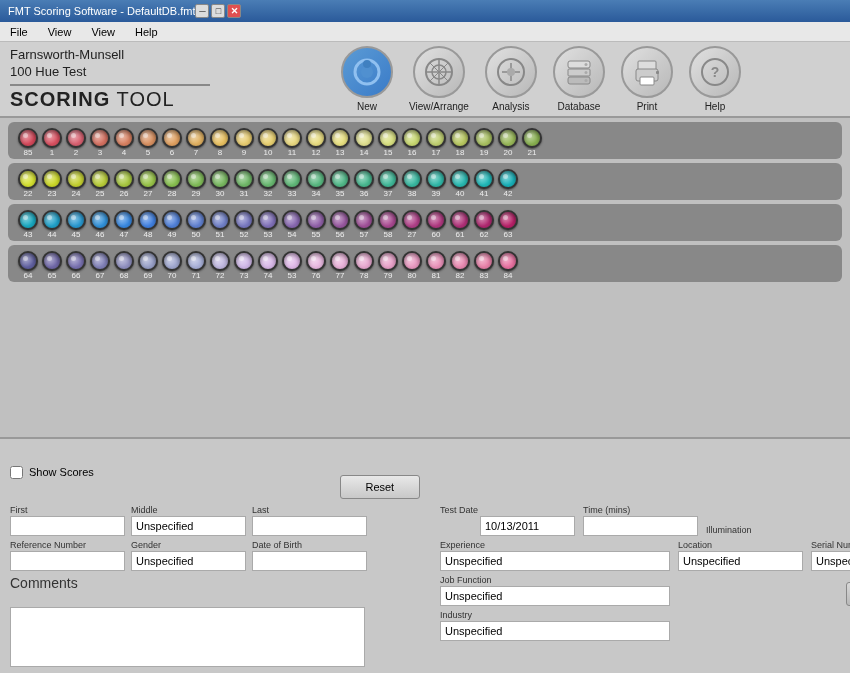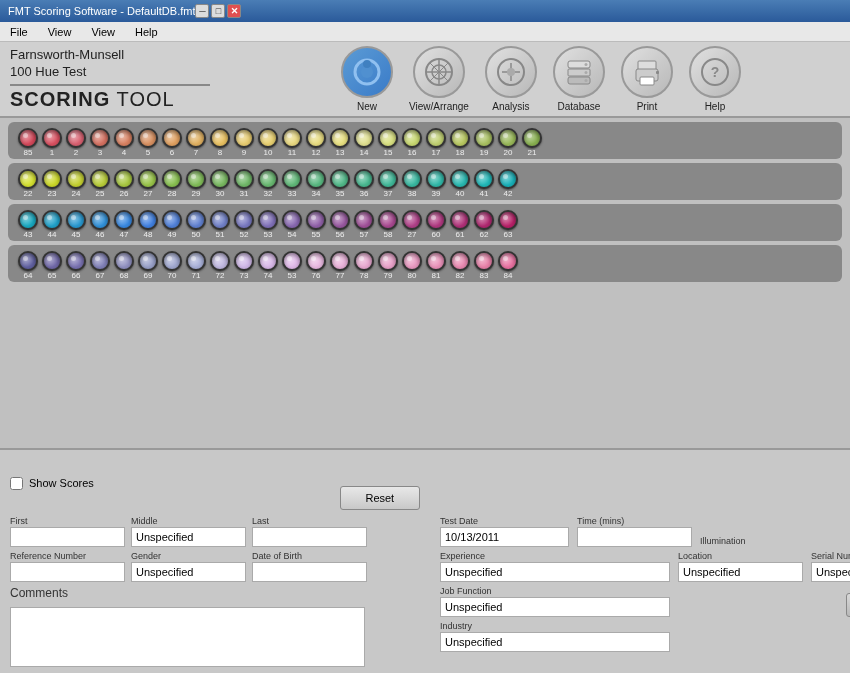--- a/index.html
+++ b/index.html
@@ -214,21 +214,21 @@
     .field-middle { width: 115px; }
     .field-last { width: 115px; }
     .field-refnum { width: 115px; }
     .field-gender { width: 115px; }
     .field-dob { width: 115px; }
 
     .comments-area {
       display: flex;
       flex-direction: column;
     }
-    .comments-area label { font-size: 12px; color: #333; margin-bottom: 7px; }
+    .comments-area label { font-size: 14px; color: #333; margin-bottom: 16px; }
     .comments-area textarea {
       width: 355px;
       height: 60px;
       border: 1px solid #aaa;
       background: white;
       resize: none;
       font-size: 11px;
       padding: 2px;
     }
     .reset-btn {
@@ -275,21 +275,21 @@
       flex-direction: column;
     }
     .rf label { font-size: 9px; color: #333; margin-bottom: 1px; }
     .rf input[type=text] {
       border: 1px solid #aaa;
       background: white;
       padding: 2px 4px;
       font-size: 11px;
       height: 20px;
     }
-    .rf-date { width: 129px; }
+    .rf-date { width: 95px; margin-left: 40px; }
     .rf-time { width: 115px; }
     .rf-illum { width: 115px; }
     .rf-exp { width: 230px; }
     .rf-loc { width: 125px; }
     .rf-serial { width: 115px; }
     .rf-jobfn { width: 230px; }
     .rf-industry { width: 230px; }
 
   </style>
 </head>

